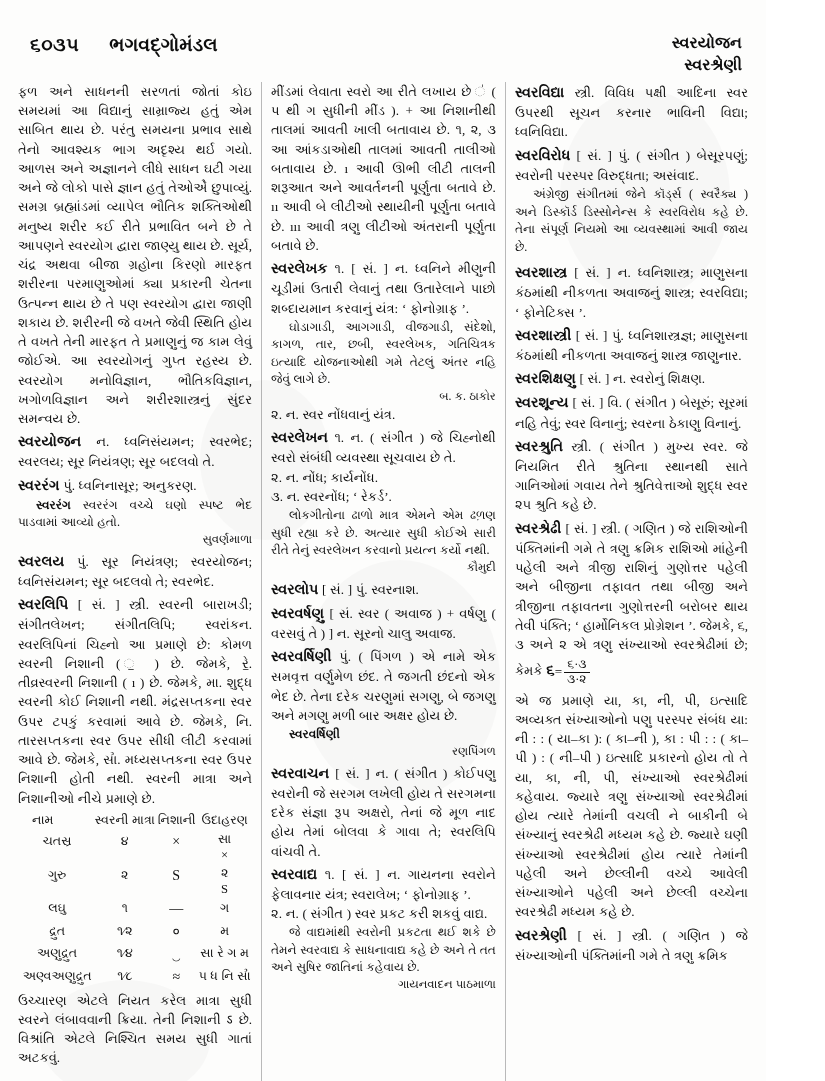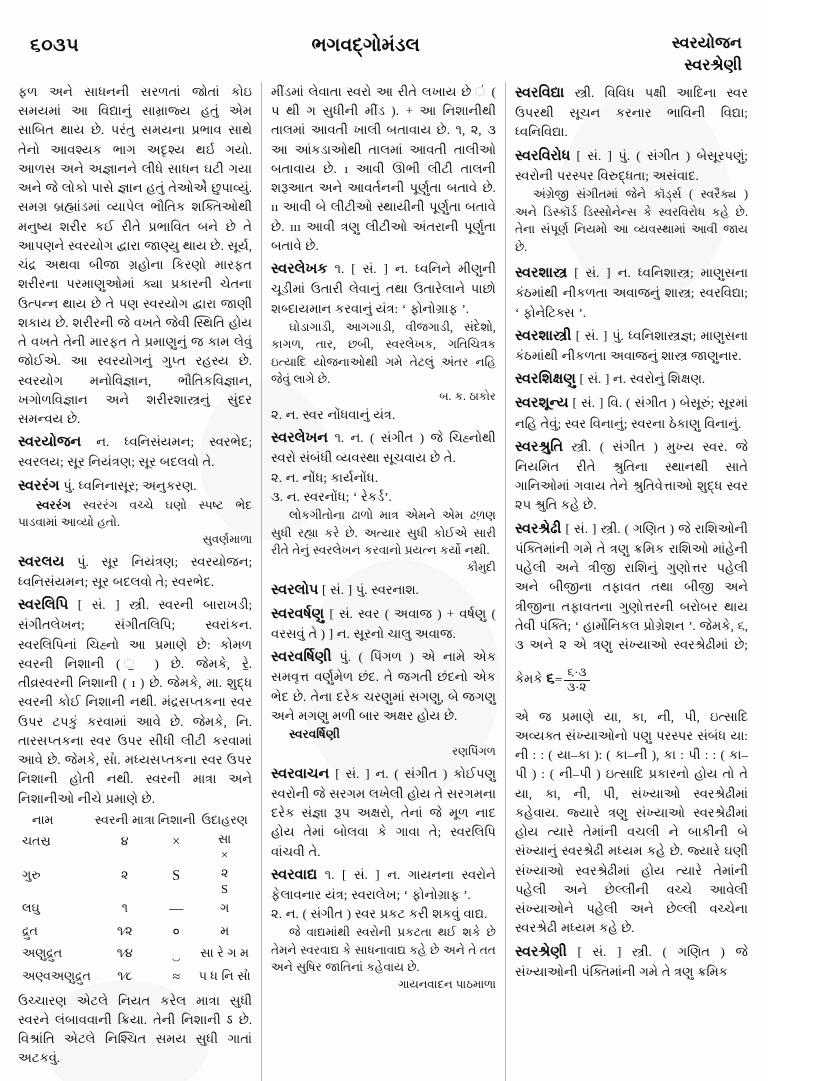--- a/index.html
+++ b/index.html
@@ -48,21 +48,21 @@
     font-size: 19px;
     font-weight: bold;
     letter-spacing: .5px;
     padding-top: 8px;
   }
   .booktitle {
     font-size: 19px;
     font-weight: bold;
     padding-top: 8px;
     flex: 1;
-    text-align: center;
+    text-align: left;
     margin-left: 30px;
   }
   .headwords {
     text-align: right;
     font-size: 16px;
     font-weight: bold;
     line-height: 1.35;
     padding-top: 6px;
     min-width: 120px;
   }
@@ -123,35 +123,35 @@
     padding: 0 1px 2px 1px;
     white-space: nowrap;
   }
   .matra-table th.c-name { text-align: left; padding-left: 14px; }
   .matra-table td {
     text-align: center;
     padding: 1px 1px;
     vertical-align: top;
   }
   .matra-table td.c-name {
-    text-align: left;
+    text-align: center;
     padding-left: 4px;
     white-space: nowrap;
   }
   .sym { font-size: 14px; letter-spacing: 1px; }
   .stack { line-height: 1.25; }
 
   
   .frac {
     display: inline-block;
     vertical-align: middle;
     text-align: center;
     line-height: 1.12;
     font-size: 12.3px;
-    margin: 12px 2px;
+    margin: 4px 2px;
   }
   .frac .num { display: block; border-bottom: 1px solid #111; padding: 0 3px; }
   .frac .den { display: block; padding: 0 3px; }
   .bigsym { font-size: 15px; font-weight: bold; }
   .inl { display: inline-block; }
 </style>
 </head>
 <body>
 
 <div class="page">

